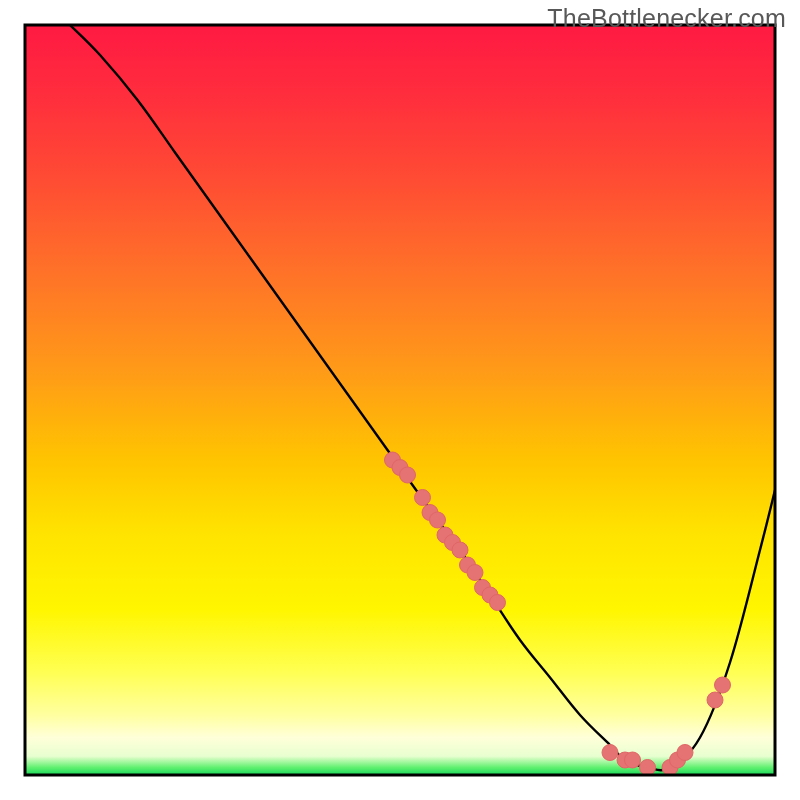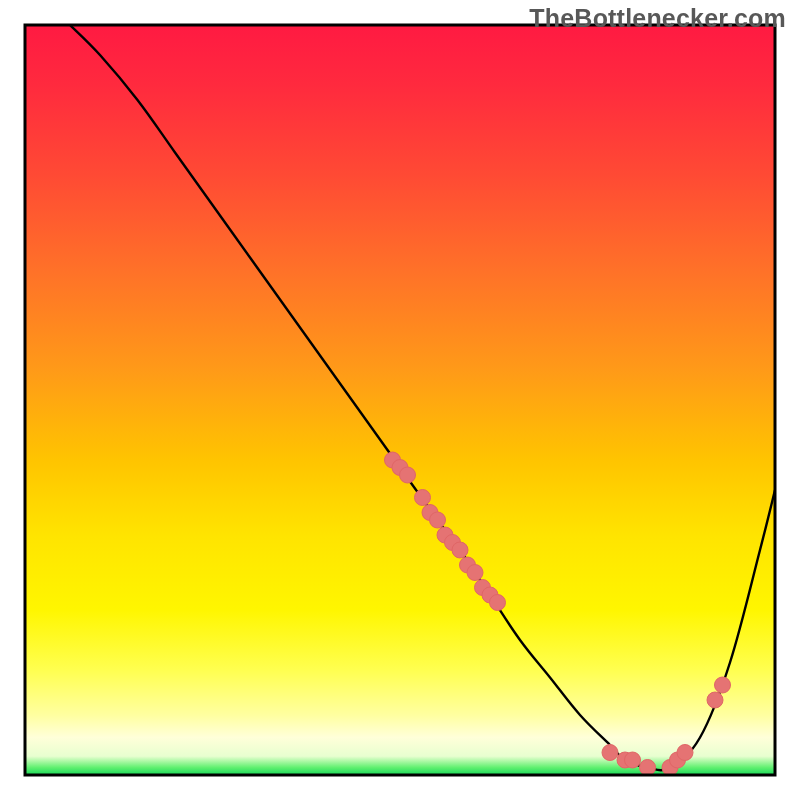--- a/index.html
+++ b/index.html
@@ -20,21 +20,21 @@
     left: 0; top: 0;
     width: 800px;
     height: 800px;
   }
   .watermark {
     position: absolute;
     top: 4px;
     right: 14px;
     font-family: Arial, Helvetica, sans-serif;
     font-size: 25px;
-    font-weight: 700;
+    font-weight: 400;
     color: #585858;
     letter-spacing: 0.2px;
     user-select: none;
   }
 </style>
 </head>
 <body>
 
 <div class="chart-wrap">
 

